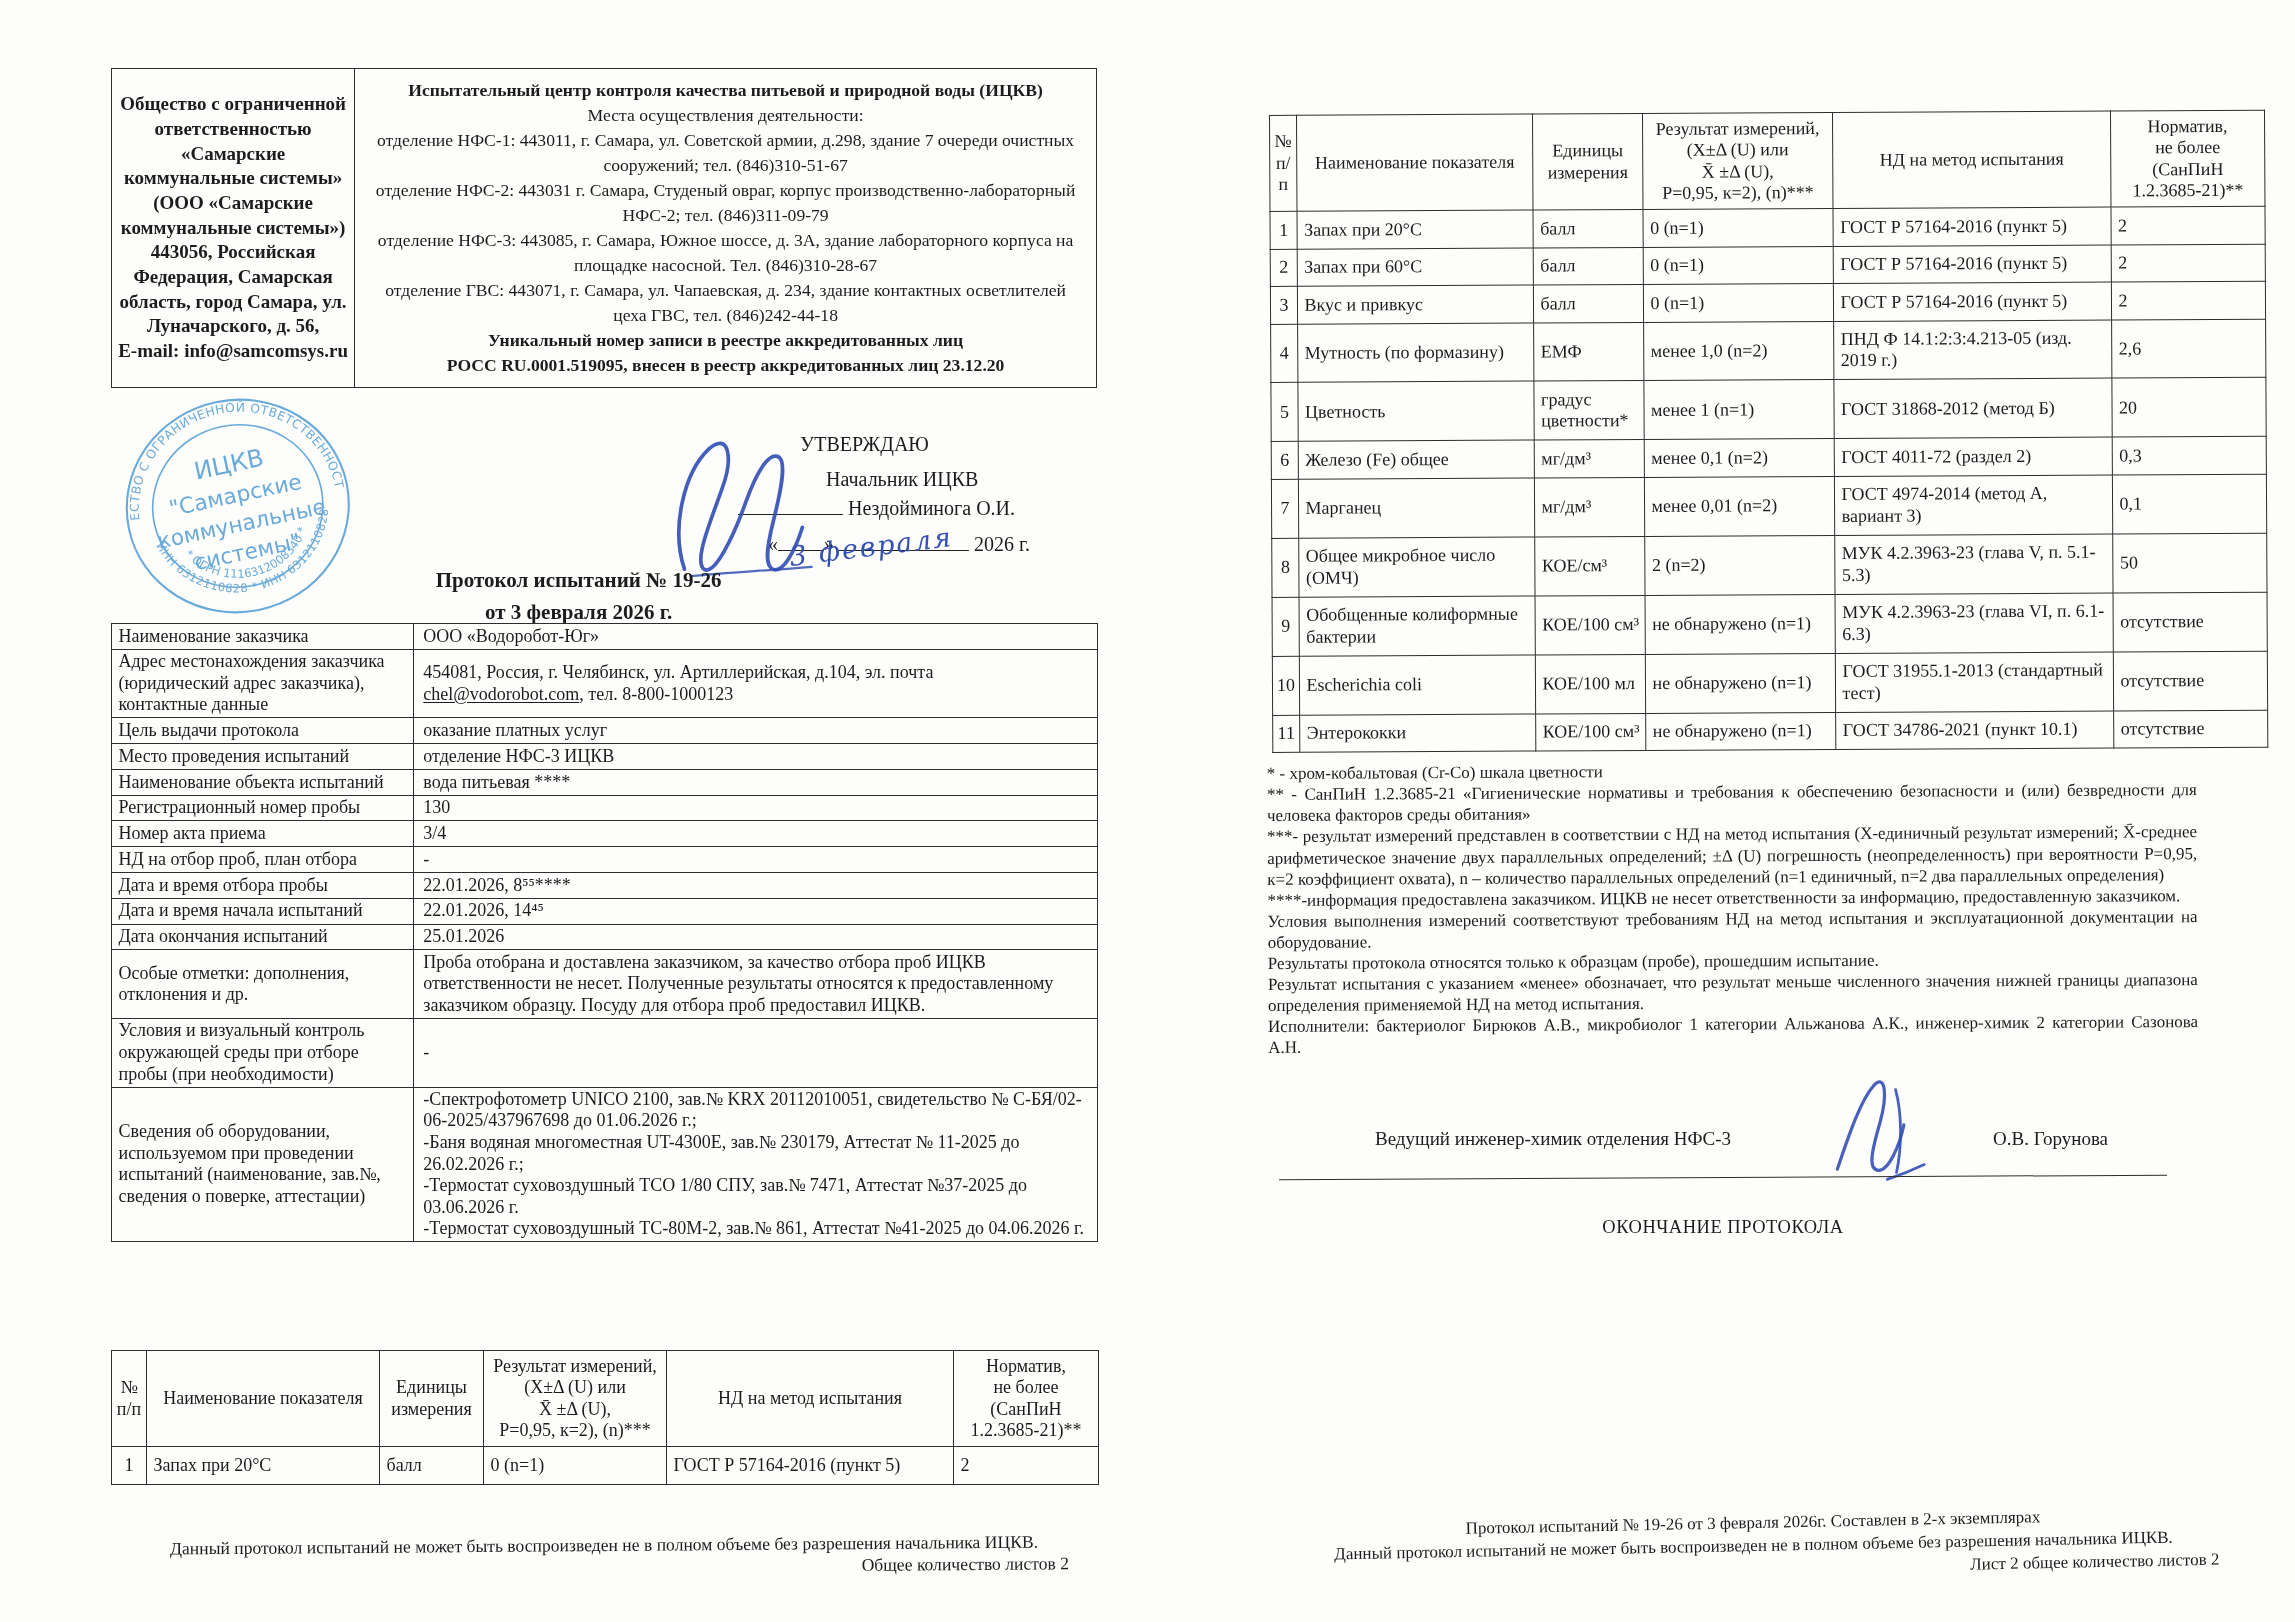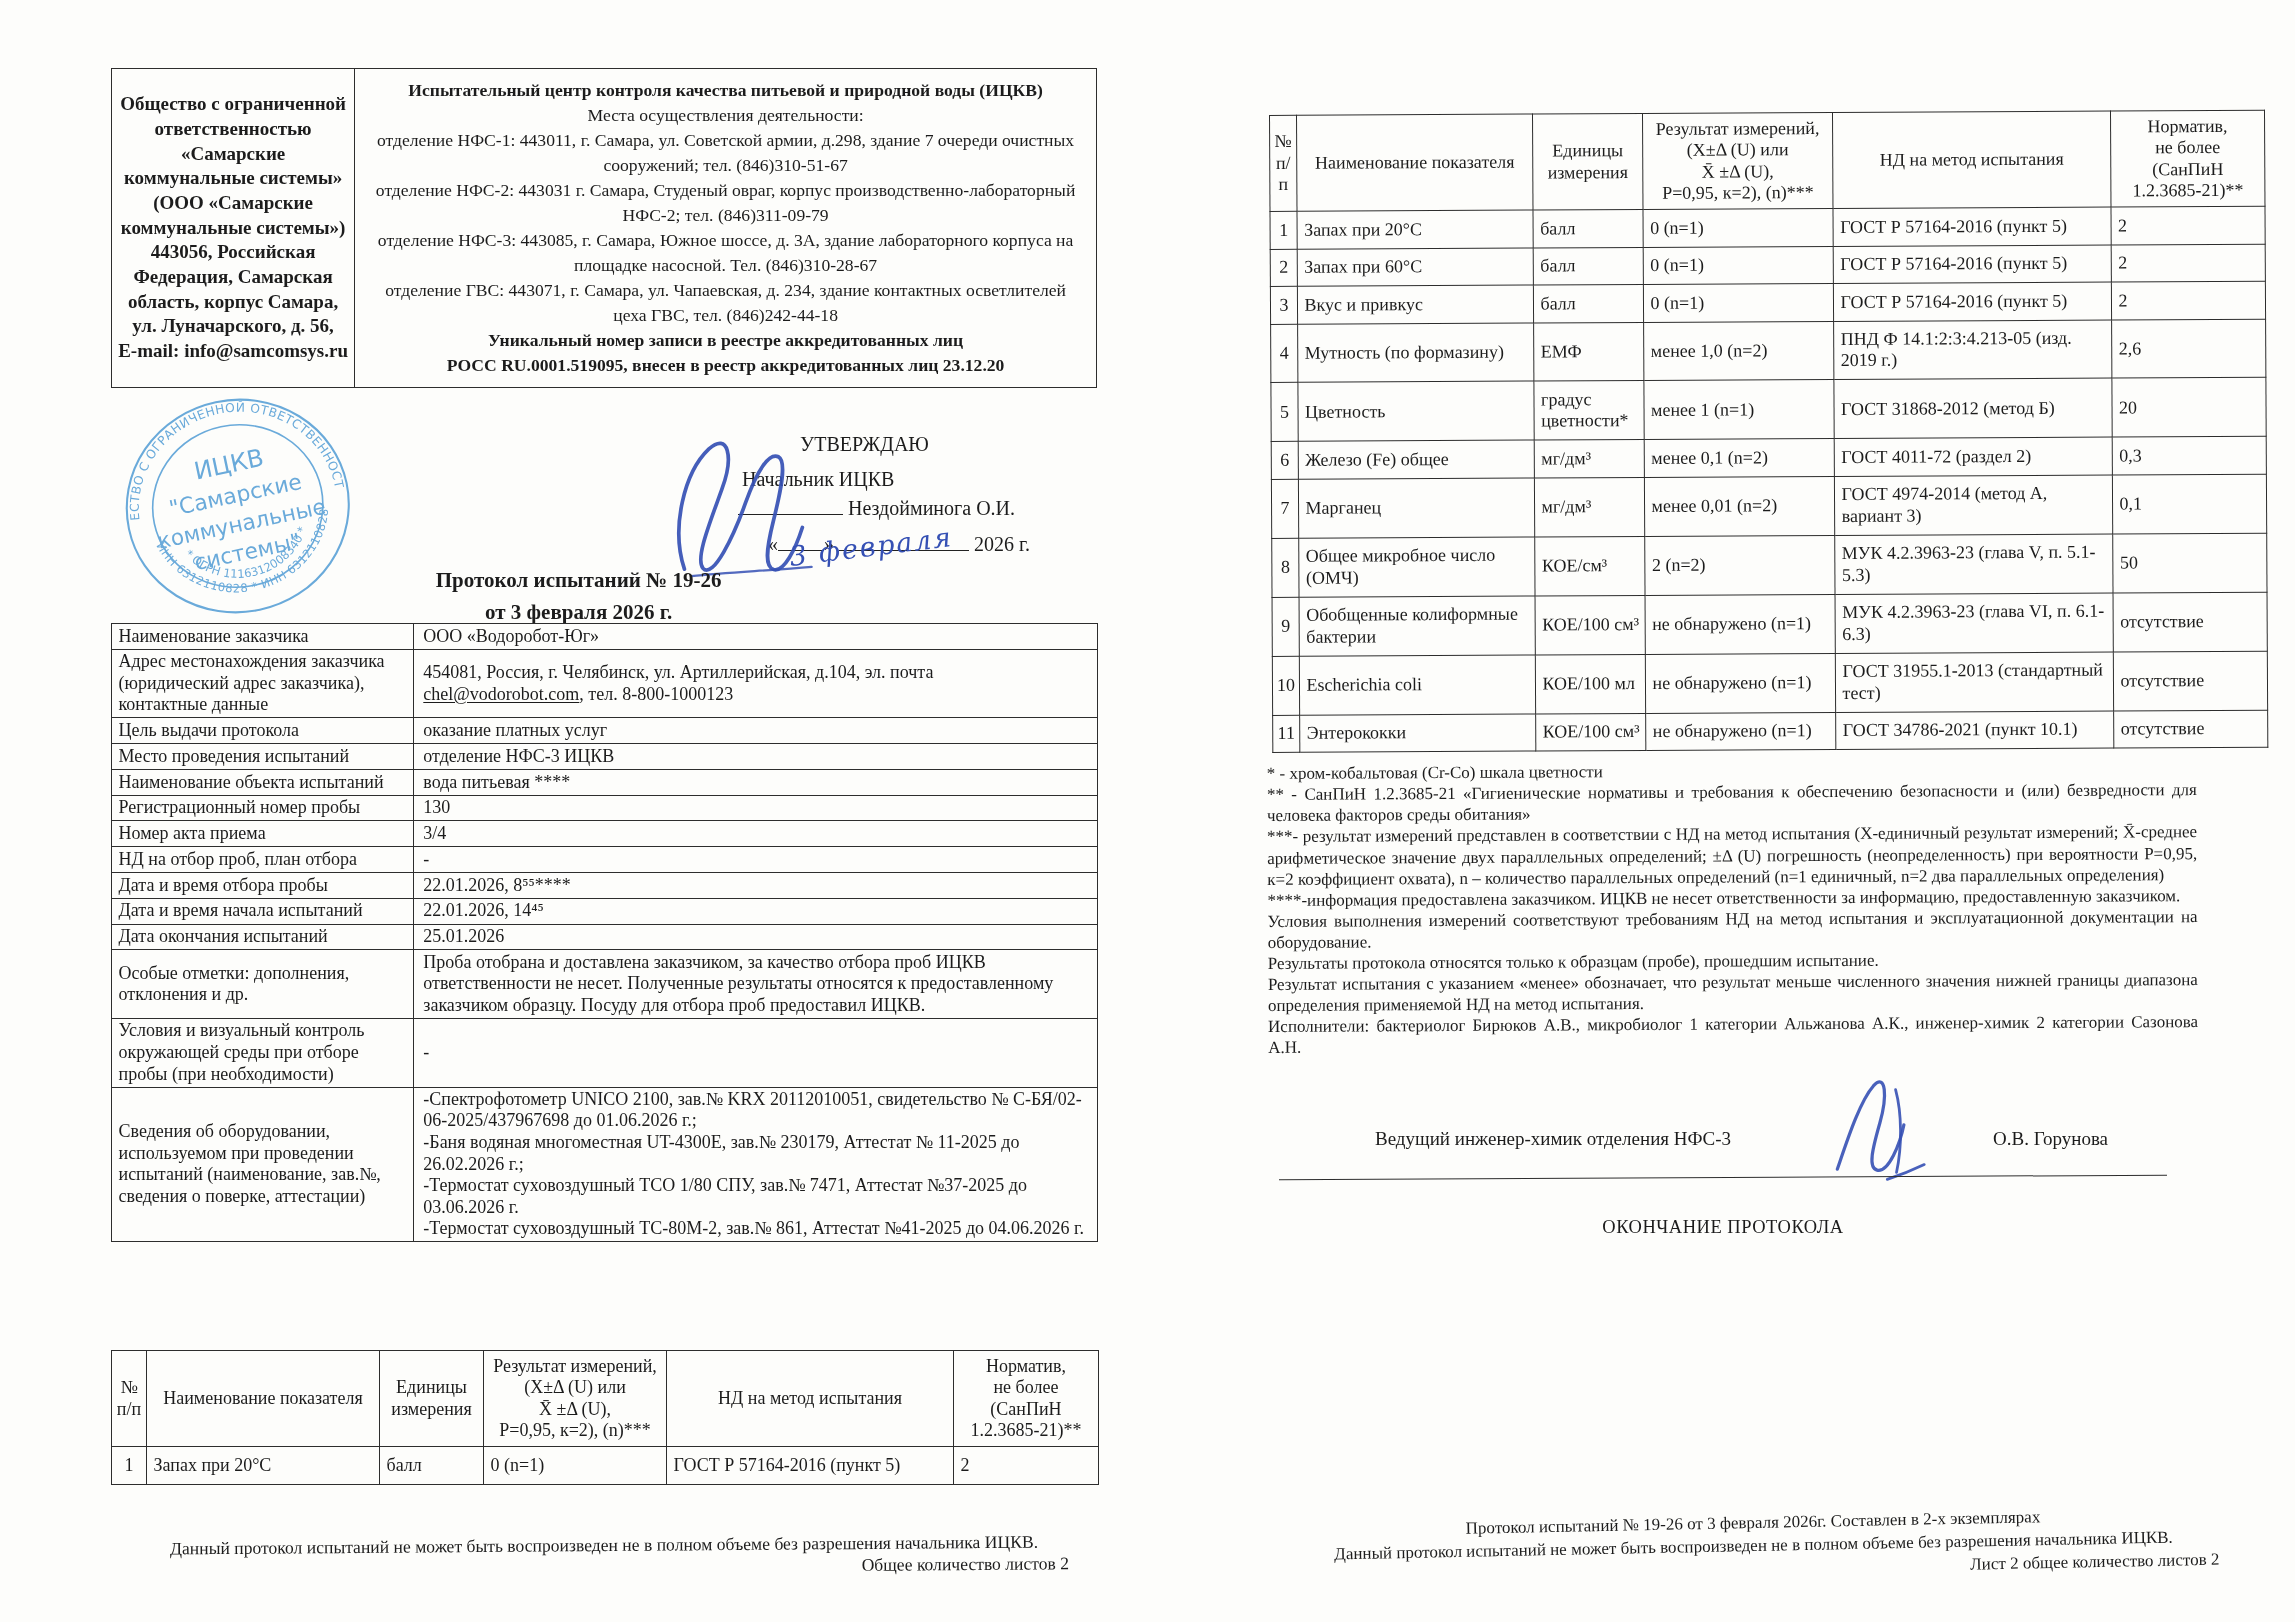--- a/index.html
+++ b/index.html
@@ -69,21 +69,21 @@
 
 <div class="canvas">
 
   <section>
 
     <table class="hdr-table abs" style="left:111px;top:68px;">
       <tbody>
           <tr>
         <td class="hdr-org">
           <div>Общество с ограниченной ответственностью «Самарские коммунальные системы» (ООО «Самарские коммунальные системы»)</div>
-          <div>443056, Российская Федерация, Самарская область, корпус Самара, ул. Луначарского, д. 56,</div>
+          <div>443056, Российская Федерация, Самарская область, город Самара, ул. Луначарского, д. 56,</div>
           <div>E-mail: info@samcomsys.ru</div>
         </td>
         <td class="hdr-center">
           <div id="lh-center">
                 <div class="lh-line b">Испытательный центр контроля качества питьевой и природной воды (ИЦКВ)</div>
                 <div class="lh-line">Места осуществления деятельности:</div>
                 <div class="lh-line">отделение НФС-1: 443011, г. Самара, ул. Советской армии, д.298, здание 7 очереди очистных сооружений; тел. (846)310-51-67</div>
                 <div class="lh-line">отделение НФС-2: 443031 г. Самара, Студеный овраг, корпус производственно-лабораторный НФС-2; тел. (846)311-09-79</div>
                 <div class="lh-line">отделение НФС-3: 443085, г. Самара, Южное шоссе, д. 3А, здание лабораторного корпуса на площадке насосной. Тел. (846)310-28-67</div>
                 <div class="lh-line">отделение ГВС: 443071, г. Самара, ул. Чапаевская, д. 234, здание контактных осветлителей цеха ГВС, тел.  (846)242-44-18</div>
@@ -112,21 +112,21 @@
           <textPath href="#arcO" startOffset="50%" text-anchor="middle">* ОГРН 1116312008340 *</textPath>
         </text>
         <text x="252" y="172" text-anchor="middle" font-size="52" fill="#569fd6">ИЦКВ</text>
         <text x="252" y="238" text-anchor="middle" font-size="47" fill="#569fd6">"Самарские</text>
         <text x="252" y="301" text-anchor="middle" font-size="47" fill="#569fd6">коммунальные</text>
         <text x="252" y="363" text-anchor="middle" font-size="47" fill="#569fd6">системы"</text>
       </g>
     </svg>
 
     <div class="appr abs" style="left:800px;top:433px;">УТВЕРЖДАЮ</div>
-    <div class="appr abs" style="left:742px;top:468px;">Начальник ИЦКВ</div>
+    <div class="appr abs" style="left:826px;top:468px;">Начальник ИЦКВ</div>
     <div class="appr abs" style="left:738px;top:497px;">
       <span class="uline" style="width:105px;"></span>
       <span>Нездойминога О.И.</span>
     </div>
     <div class="appr abs" style="left:768px;top:533px;">
       <span>«</span><span class="uline" style="width:46px;"></span><span>»</span>
       <span class="uline" style="width:130px;"></span>
       <span>2026 г.</span>
     </div>
 

